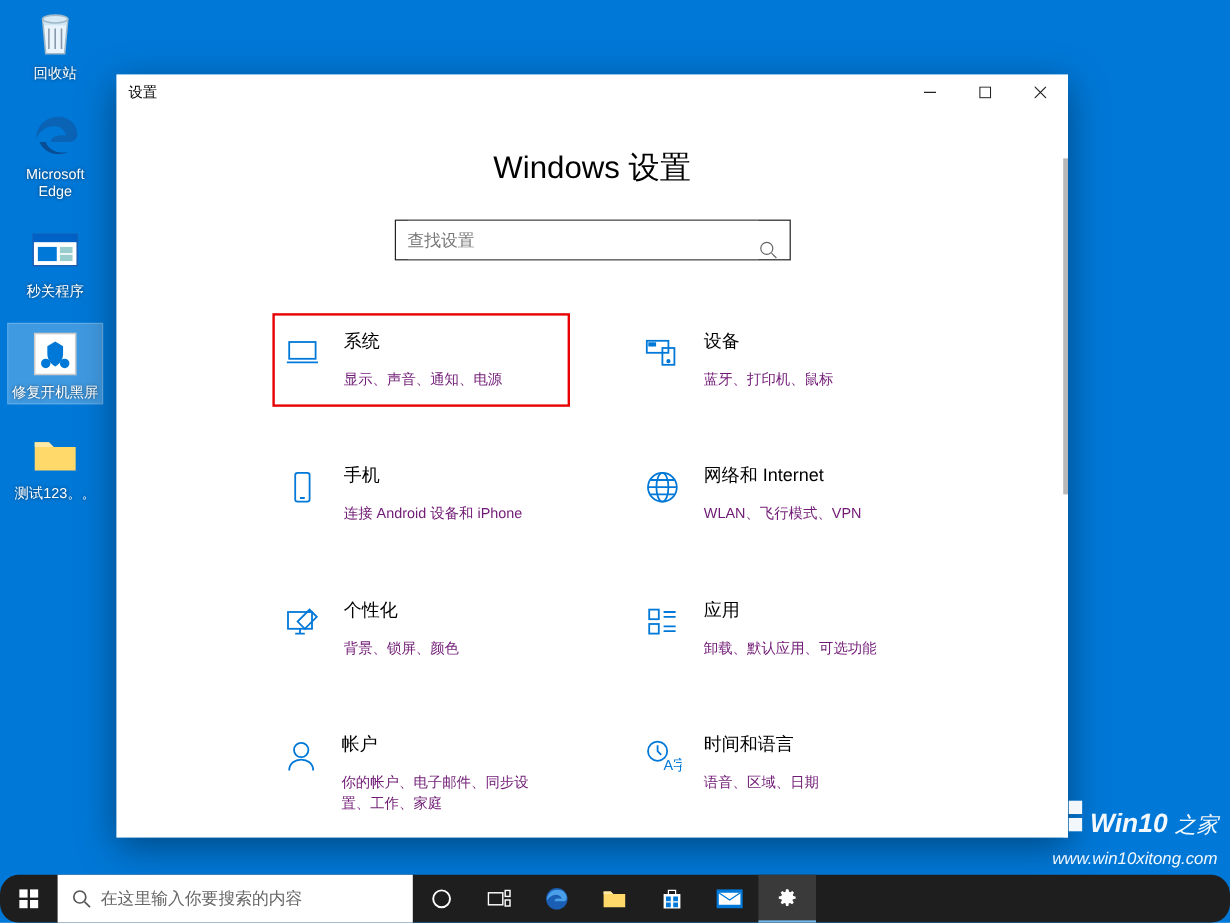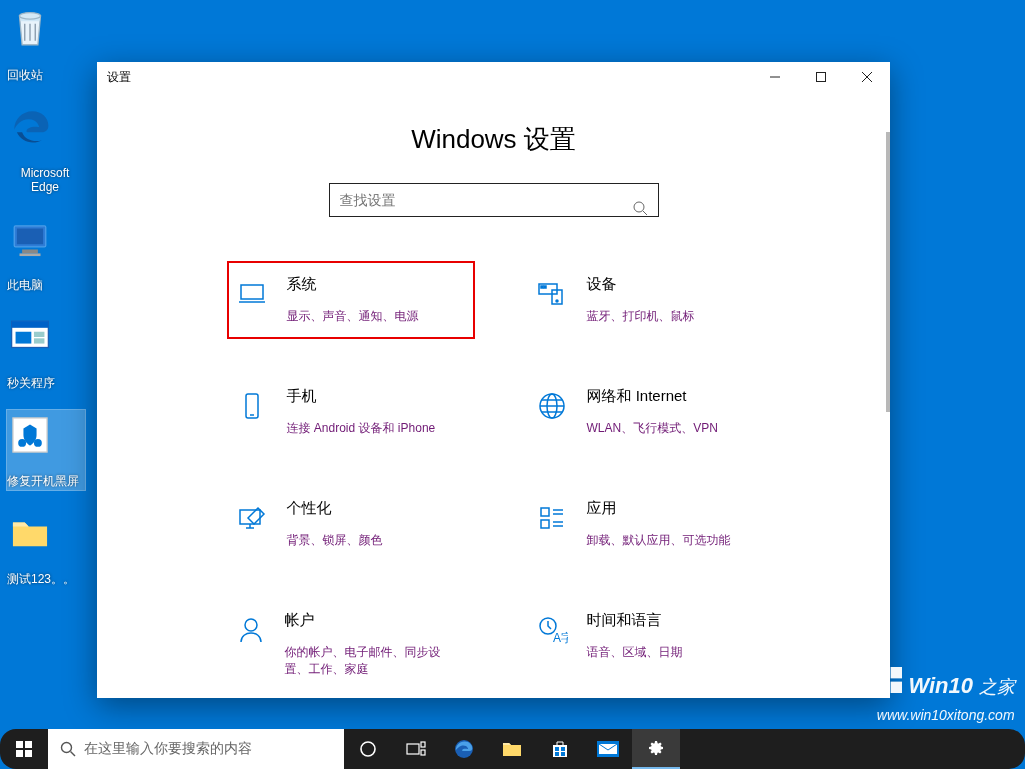--- a/index.html
+++ b/index.html
@@ -1,21 +1,21 @@
 <!DOCTYPE html>
 <html><head>
 <meta charset="utf-8">
 <style>
   * { margin: 0; padding: 0; box-sizing: border-box; }
   body { width: 1025px; height: 769px; font-family: "Microsoft YaHei", "Segoe UI", sans-serif; background: #0078d7; overflow: hidden; position: relative; }
 
   
   .desktop { position: absolute; inset: 0; }
   .desktop-icons { position: absolute; left: 6px; top: 4px; width: 80px; display: flex; flex-direction: column; gap: 18px; align-items: center; }
-  .di { width: 78px; display: flex; flex-direction: column; align-items: flex-start; gap: 16px; cursor: pointer; padding: 2px 0; }
+  .di { width: 78px; display: flex; flex-direction: column; align-items: center; gap: 2px; cursor: pointer; padding: 2px 0; }
   .di .ic { width: 46px; height: 46px; display: flex; align-items: center; justify-content: center; }
   .di .lbl { color: #fff; font-size: 12px; text-align: center; text-shadow: 0 0 3px rgba(0,0,0,.6); line-height: 14px; max-width: 76px; }
   .di.sel { background: rgba(255,255,255,.25); outline: 1px solid rgba(255,255,255,.4); }
 
   
   .win { position: absolute; left: 97px; top: 62px; width: 793px; height: 636px; background: #fff; box-shadow: 0 8px 30px rgba(0,0,0,.4); display: flex; flex-direction: column; }
   .titlebar { height: 30px; display: flex; align-items: center; padding: 0 10px; position: relative; }
   .titlebar .title { font-size: 12px; color: #000; }
   .wctl { position: absolute; right: 0; top: 0; display: flex; }
   .wctl .btn { width: 46px; height: 30px; display: flex; align-items: center; justify-content: center; color: #555; font-size: 10px; }
@@ -73,31 +73,20 @@
         <svg width="42" height="42" viewBox="0 0 32 32">
             <path fill="#0a63b5" d="M4 18c0-8 6-14 14-14 7 0 12 5 12 11 0 3-2 5-5 5H14c-1 0-1-2 1-3 3-2 8-1 8-1s-1-6-8-6c-6 0-10 5-11 8z"></path>
             <path fill="#084e95" d="M6 20c3 7 12 10 19 6-5 2-13 0-15-6z"></path>
           </svg>
       </span>
       <span class="lbl">Microsoft Edge</span>
     </div>
     <div class="di">
       <span class="ic">
         <svg width="42" height="42" viewBox="0 0 32 32">
-            <rect x="4" y="6" width="24" height="16" rx="1" fill="#2e7cd6" stroke="#4a9de8"></rect>
-            <rect x="6" y="8" width="20" height="12" fill="#1a5fb4"></rect>
-            <rect x="10" y="24" width="12" height="3" fill="#888"></rect>
-            <rect x="8" y="27" width="16" height="2" fill="#aaa"></rect>
-          </svg>
-      </span>
-      <span class="lbl">此电脑</span>
-    </div>
-    <div class="di">
-      <span class="ic">
-        <svg width="42" height="42" viewBox="0 0 32 32">
             <rect x="2" y="4" width="28" height="20" fill="#fff" stroke="#1a5fb4"></rect>
             <rect x="2" y="4" width="28" height="5" fill="#0061c7"></rect>
             <rect x="5" y="12" width="12" height="9" fill="#0078d7"></rect>
             <rect x="19" y="12" width="8" height="4" fill="#9cc"></rect>
             <rect x="19" y="17" width="8" height="4" fill="#9cc"></rect>
           </svg>
       </span>
       <span class="lbl">秒关程序</span>
     </div>
     <div class="di sel">

